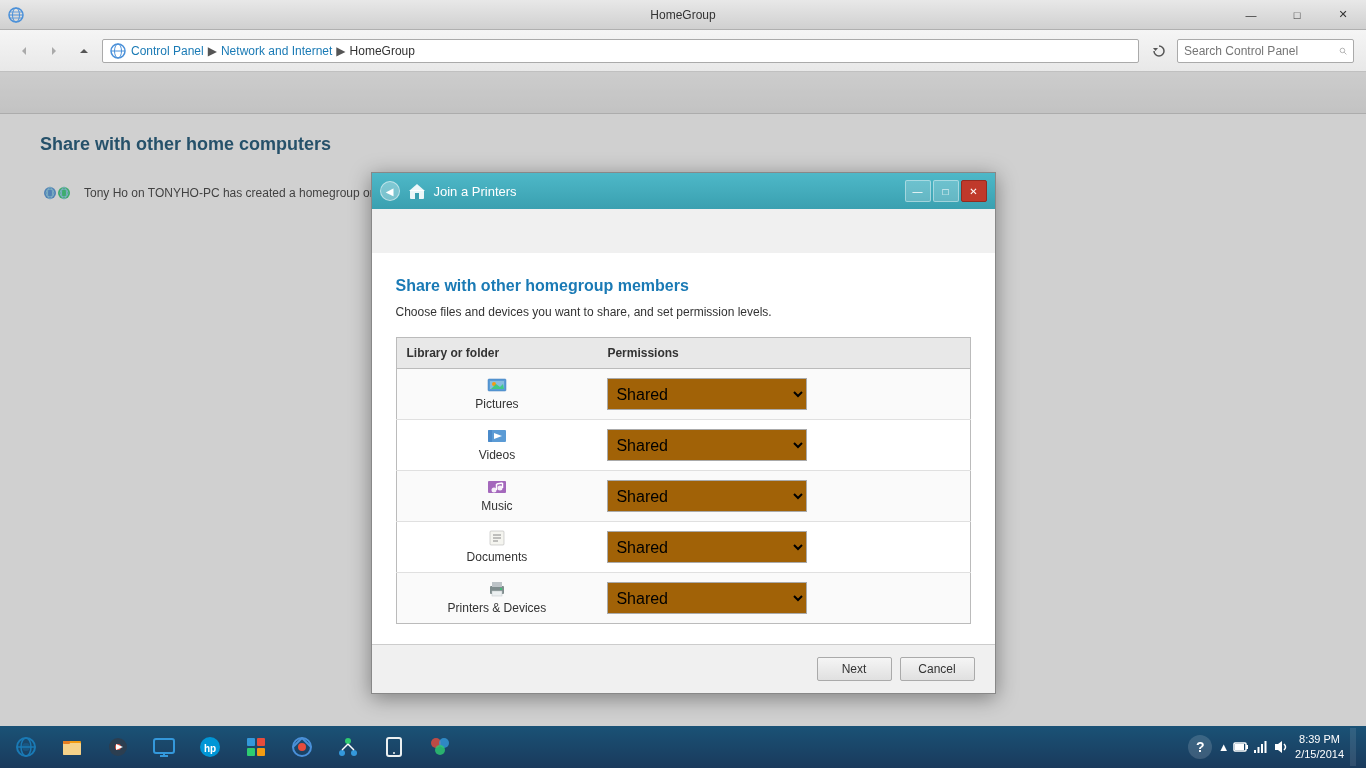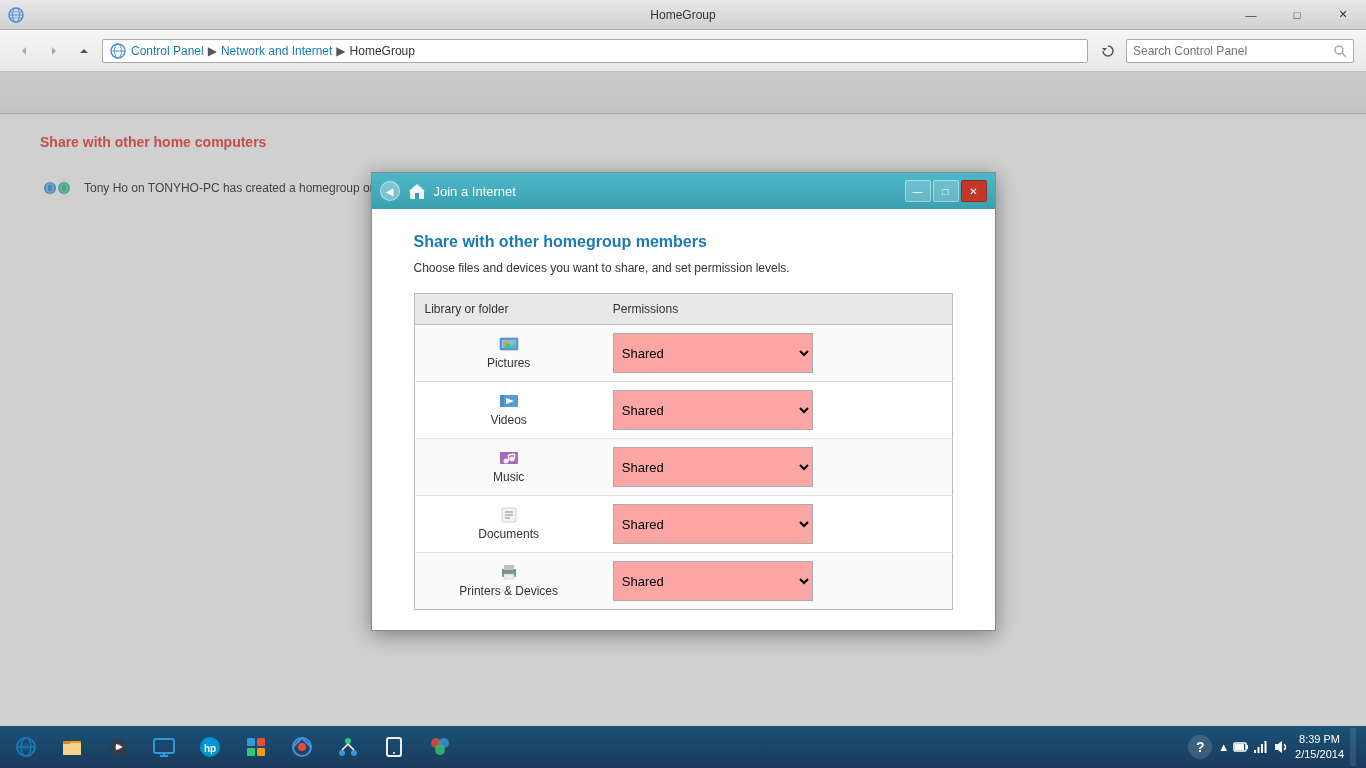--- a/index.html
+++ b/index.html
@@ -113,21 +113,21 @@
       border: none;
       cursor: pointer;
       display: flex;
       align-items: center;
       justify-content: center;
       color: #555;
       border-radius: 3px;
       margin-left: 2px;
     }
     .search-wrap {
-      width: 228px;
+      width: 177px;
       height: 24px;
       background: white;
       border: 1px solid #aaa;
       border-radius: 2px;
       display: flex;
       align-items: center;
       padding: 0 6px;
     }
     .search-wrap input {
       flex: 1;
@@ -140,22 +140,22 @@
     
     .main-content {
       width: 100%;
       height: calc(768px - 30px - 42px - 42px);
       background: white;
       padding: 20px 40px;
       overflow-y: auto;
     }
 
     .page-title {
-      font-size: 14px;
-      color: #ef4444;
+      font-size: 18px;
+      color: #0c4a6e;
       margin-bottom: 24px;
     }
 
     .homegroup-info {
       display: flex;
       align-items: center;
       gap: 10px;
       margin-bottom: 20px;
     }
     .homegroup-text {
@@ -232,22 +232,23 @@
       color: white;
       border-radius: 2px;
     }
     .dialog-win-btn.close-btn {
       background: #c0392b;
       border-color: #922b21;
     }
 
     
     .dialog-content {
-      padding: 24px 42px 20px;
+      padding: 24px 24px 20px;
       background: white;
+      margin-top: 44px;
     }
     .dialog-section-title {
       font-size: 16px;
       color: #1a7ab5;
       margin-bottom: 10px;
     }
     .dialog-description {
       font-size: 12px;
       color: #333;
       margin-bottom: 18px;
@@ -258,21 +259,21 @@
       width: 100%;
       border: 1px solid #bbb;
       border-collapse: collapse;
     }
     .share-table th {
       background: #e8e8e8;
       border-bottom: 1px solid #bbb;
       padding: 8px 10px;
       text-align: left;
       font-size: 12px;
-      font-weight: 400;
+      font-weight: 700;
       color: #333;
     }
     .share-table td {
       padding: 8px 10px;
       border-bottom: 1px solid #e0e0e0;
       font-size: 12px;
       color: #333;
       vertical-align: middle;
     }
     .share-table tr:last-child td {
@@ -287,24 +288,24 @@
 
     .library-cell {
       display: flex;
       align-items: center;
       gap: 4px;
       flex-direction: column;
     }
 
     .permission-select {
       width: 200px;
-      height: 40px;
+      height: 32px;
       border: 1px solid #aaa;
-      background: #fca5a5;
-      font-size: 13px;
+      background: #a16207;
+      font-size: 16px;
       padding: 0 4px;
       cursor: pointer;
       outline: none;
     }
 
     
     .dialog-footer {
       background: #f0f0f0;
       padding: 12px 20px;
       display: flex;
@@ -467,21 +468,21 @@
   <div class="dialog">
 
     <div class="dialog-titlebar">
       <div class="dialog-titlebar-left">
         <div class="dialog-back-btn">◀</div>
         <svg width="18" height="18" viewBox="0 0 18 18">
           <rect x="2" y="8" width="14" height="9" rx="1" fill="white" opacity="0.9"></rect>
           <polygon points="9,2 1,9 17,9" fill="white" opacity="0.9"></polygon>
           <rect x="7" y="11" width="4" height="6" fill="#3aa0b0"></rect>
         </svg>
-        <span class="dialog-title-text">Join a Internet</span>
+        <span class="dialog-title-text">Join a Printers</span>
       </div>
       <div class="dialog-window-btns">
         <div class="dialog-win-btn">—</div>
         <div class="dialog-win-btn">□</div>
         <div class="dialog-win-btn close-btn">✕</div>
       </div>
     </div>
 
     <div class="dialog-content">
       <h3 class="dialog-section-title">Share with other homegroup members</h3>
@@ -565,20 +566,24 @@
                   </svg>
       <span>Printers &amp; Devices</span>
     </div>
               </td>
               <td><select class="permission-select"><option value="Shared">Shared</option><option value="Read only">Read only</option><option value="Not shared">Not shared</option></select></td>
             </tr>
           </tbody>
       </table>
     </div>
 
+    <div class="dialog-footer">
+      <button class="dialog-btn">Next</button>
+      <button class="dialog-btn">Cancel</button>
+    </div>
   </div>
 </div>
 
 <div class="taskbar">
   <div class="taskbar-left">
 
     <div class="taskbar-app">
       <svg width="24" height="24" viewBox="0 0 24 24">
         <circle cx="12" cy="12" r="9" fill="none" stroke="#1a7ab5" stroke-width="2"></circle>
         <ellipse cx="12" cy="12" rx="5" ry="9" fill="none" stroke="#1a7ab5" stroke-width="1.5"></ellipse>

